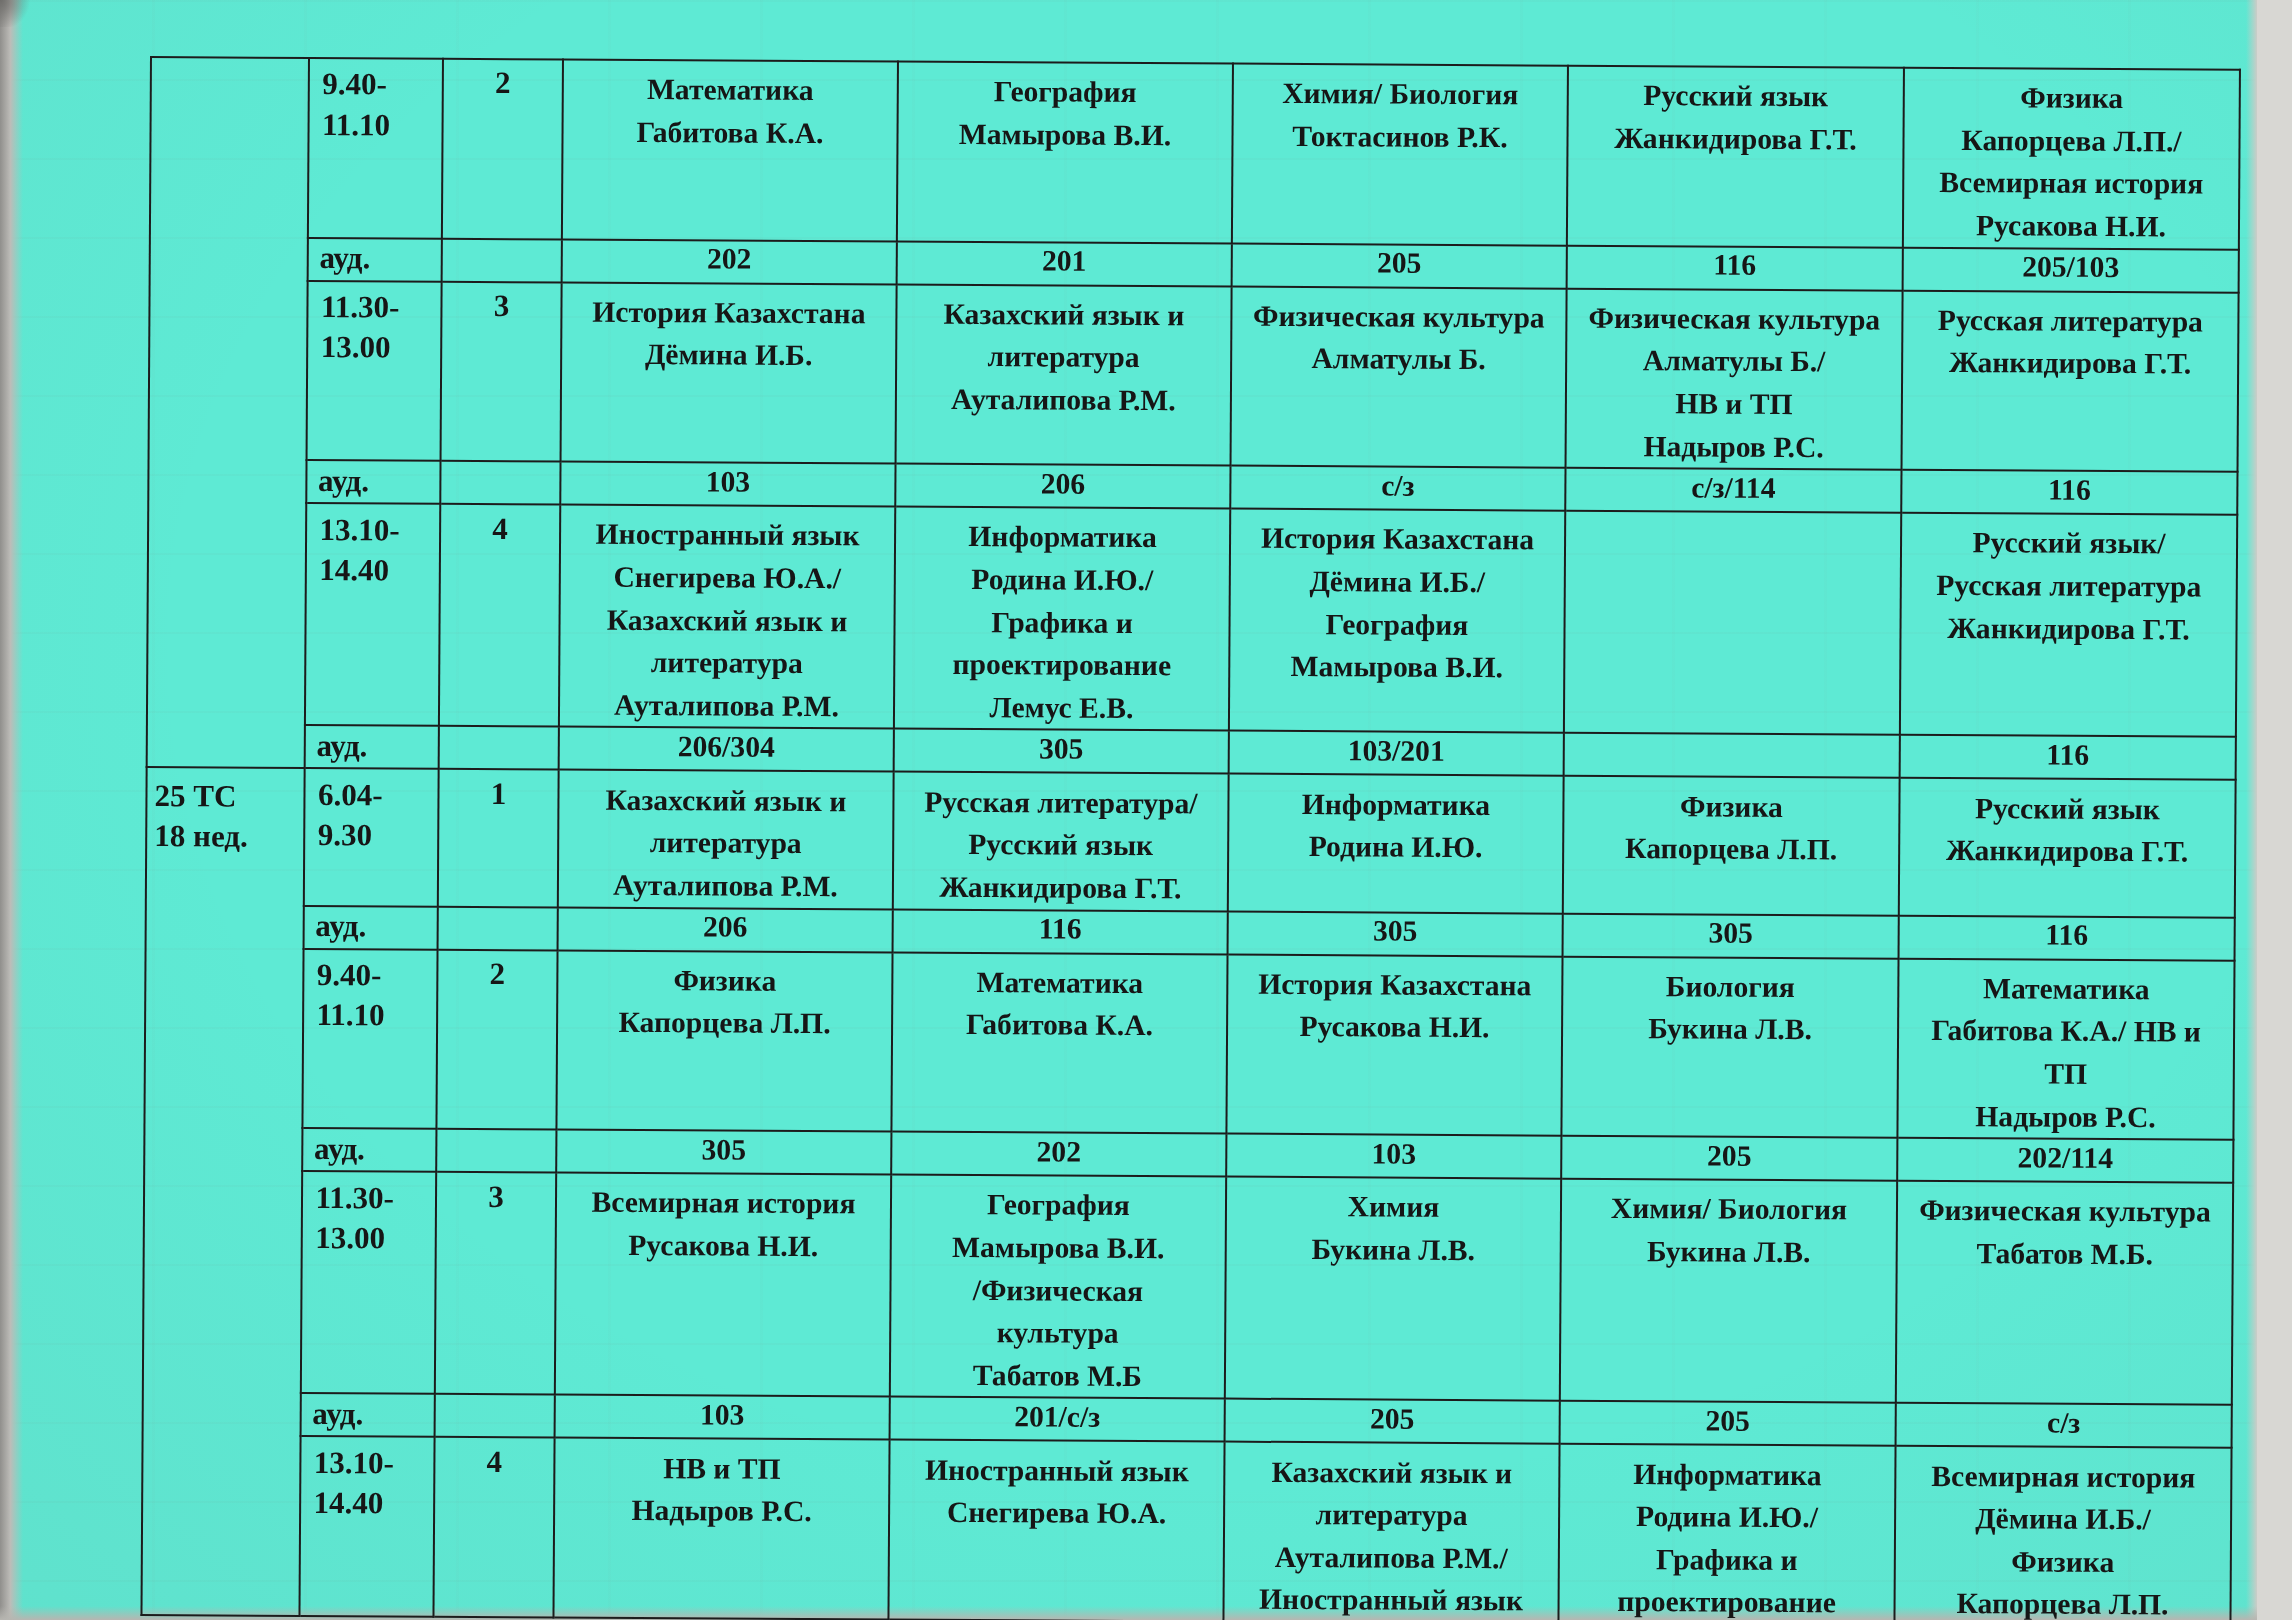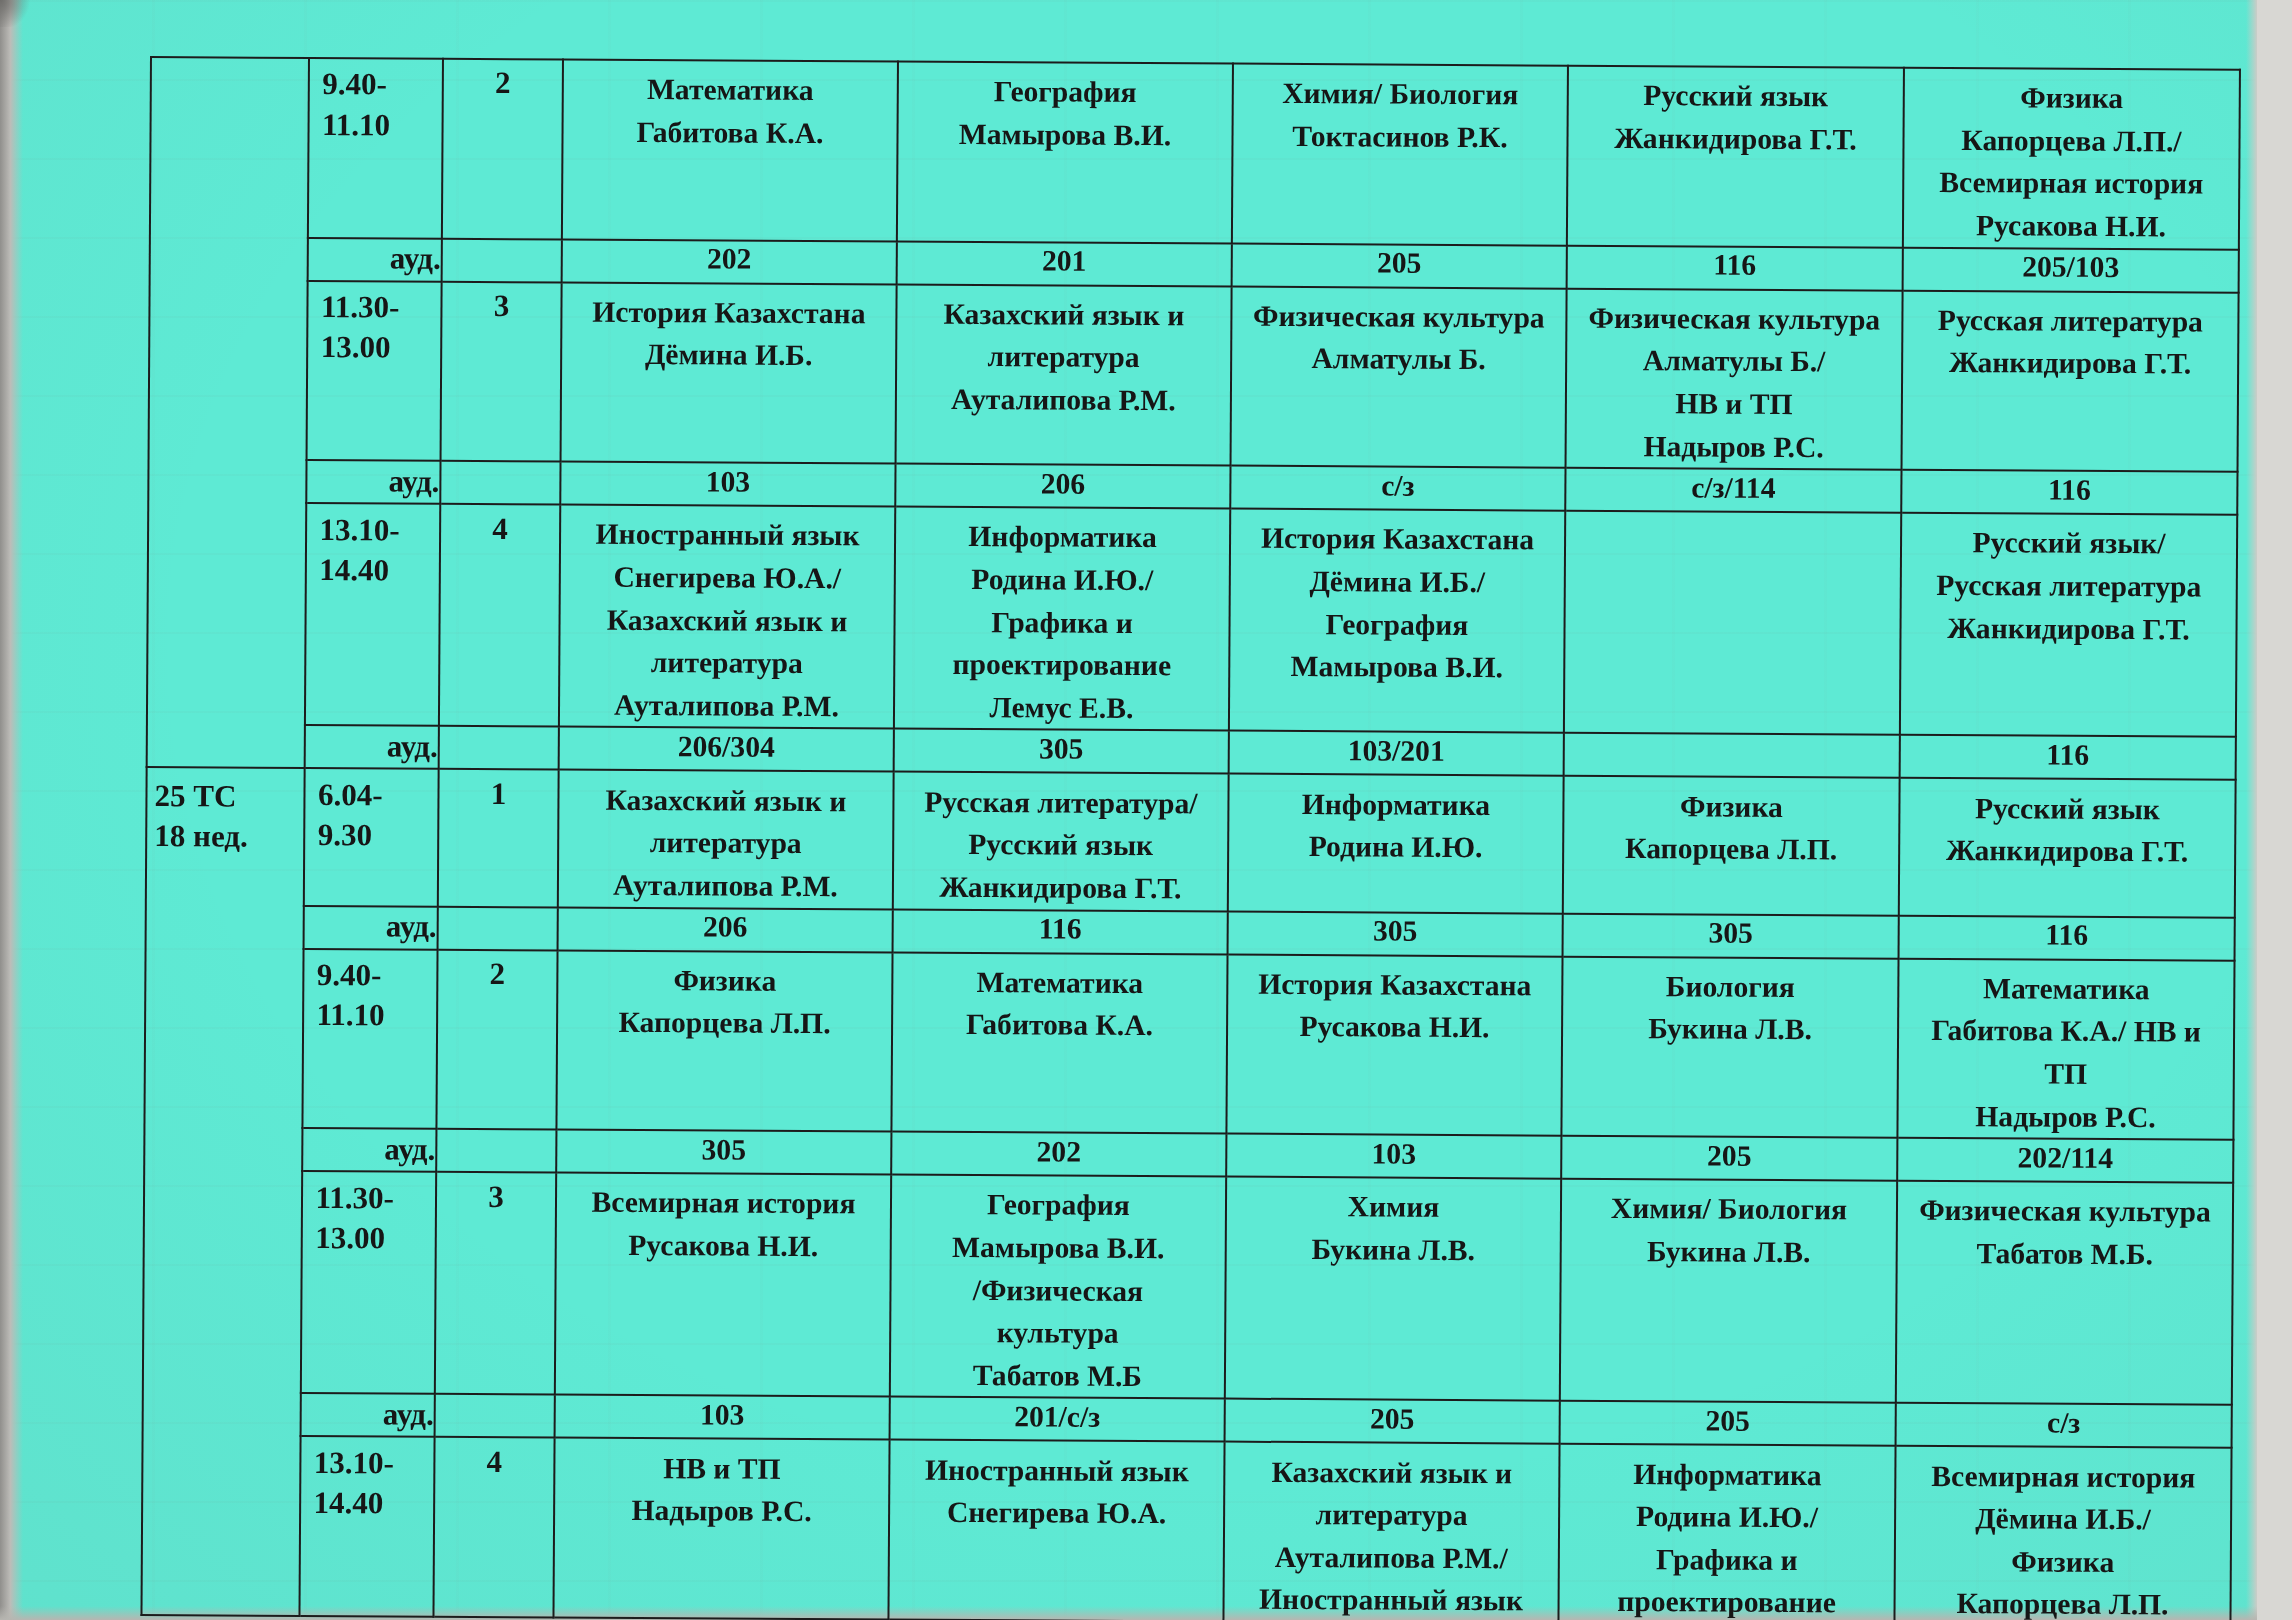--- a/index.html
+++ b/index.html
@@ -43,21 +43,21 @@
     border:2.7px solid #1c1c1c;
     vertical-align:top;
     font-weight:700;
     white-space:pre-line;
     overflow:visible;
   }
   td.group-cell  { font-size:31px; line-height:1.3;  padding:7.2px 3.6px 0 7.2px;  text-align:left; }
   td.time-cell   { font-size:31px; line-height:1.3;  padding:5.4px 3.6px 0 12.5px; text-align:left; }
   td.num-cell    { font-size:31px; padding-top:5.4px;  text-align:center; }
   td.day-cell    { font-size:29.6px; line-height:1.44; padding:7.2px 10.7px 0;     text-align:center; }
-  td.aud-label-cell { font-size:31px; padding:1.8px 0 0 10.7px; vertical-align:middle; text-align:right; }
+  td.aud-label-cell { font-size:31px; padding:1.8px 0 0 10.7px; vertical-align:middle; text-align:left; }
   td.aud-num-cell   { font-size:29.6px; vertical-align:middle; text-align:center; padding:1.8px 0 0; }
   td.aud-empty-cell { }
 </style>
 </head>
 <body>
 
 <div class="page">
   <div class="edge-left"></div>
   <div class="edge-right"></div>
   <div class="edge-bottom"></div>

